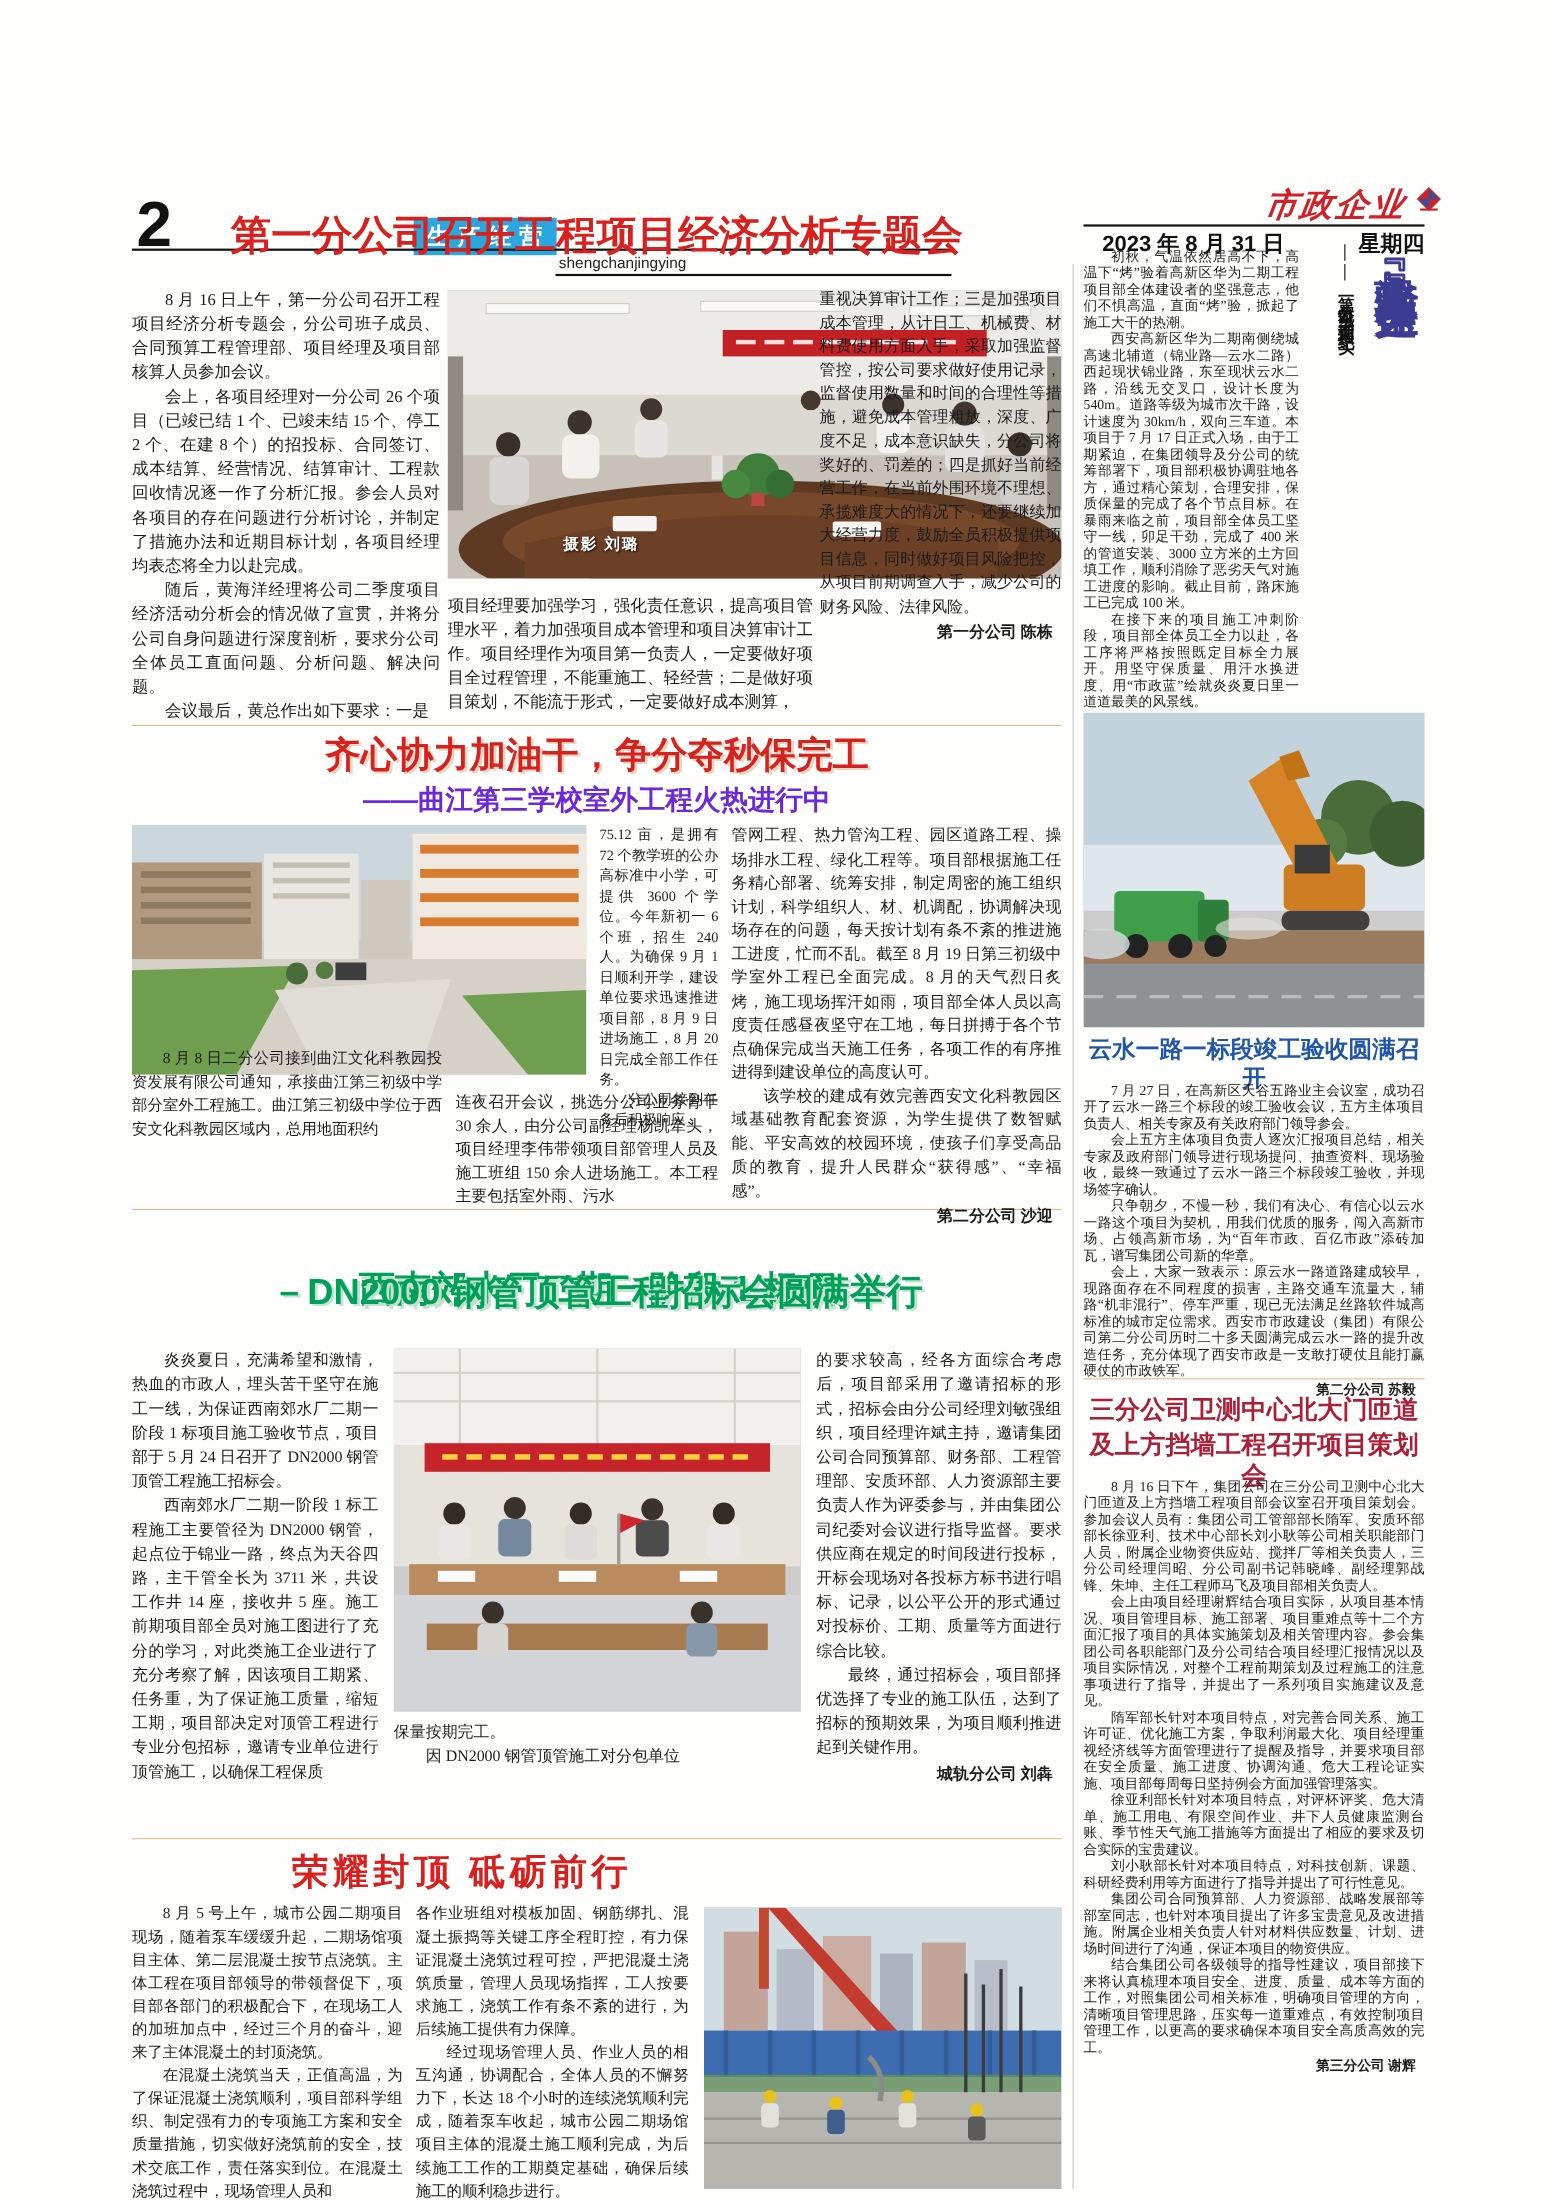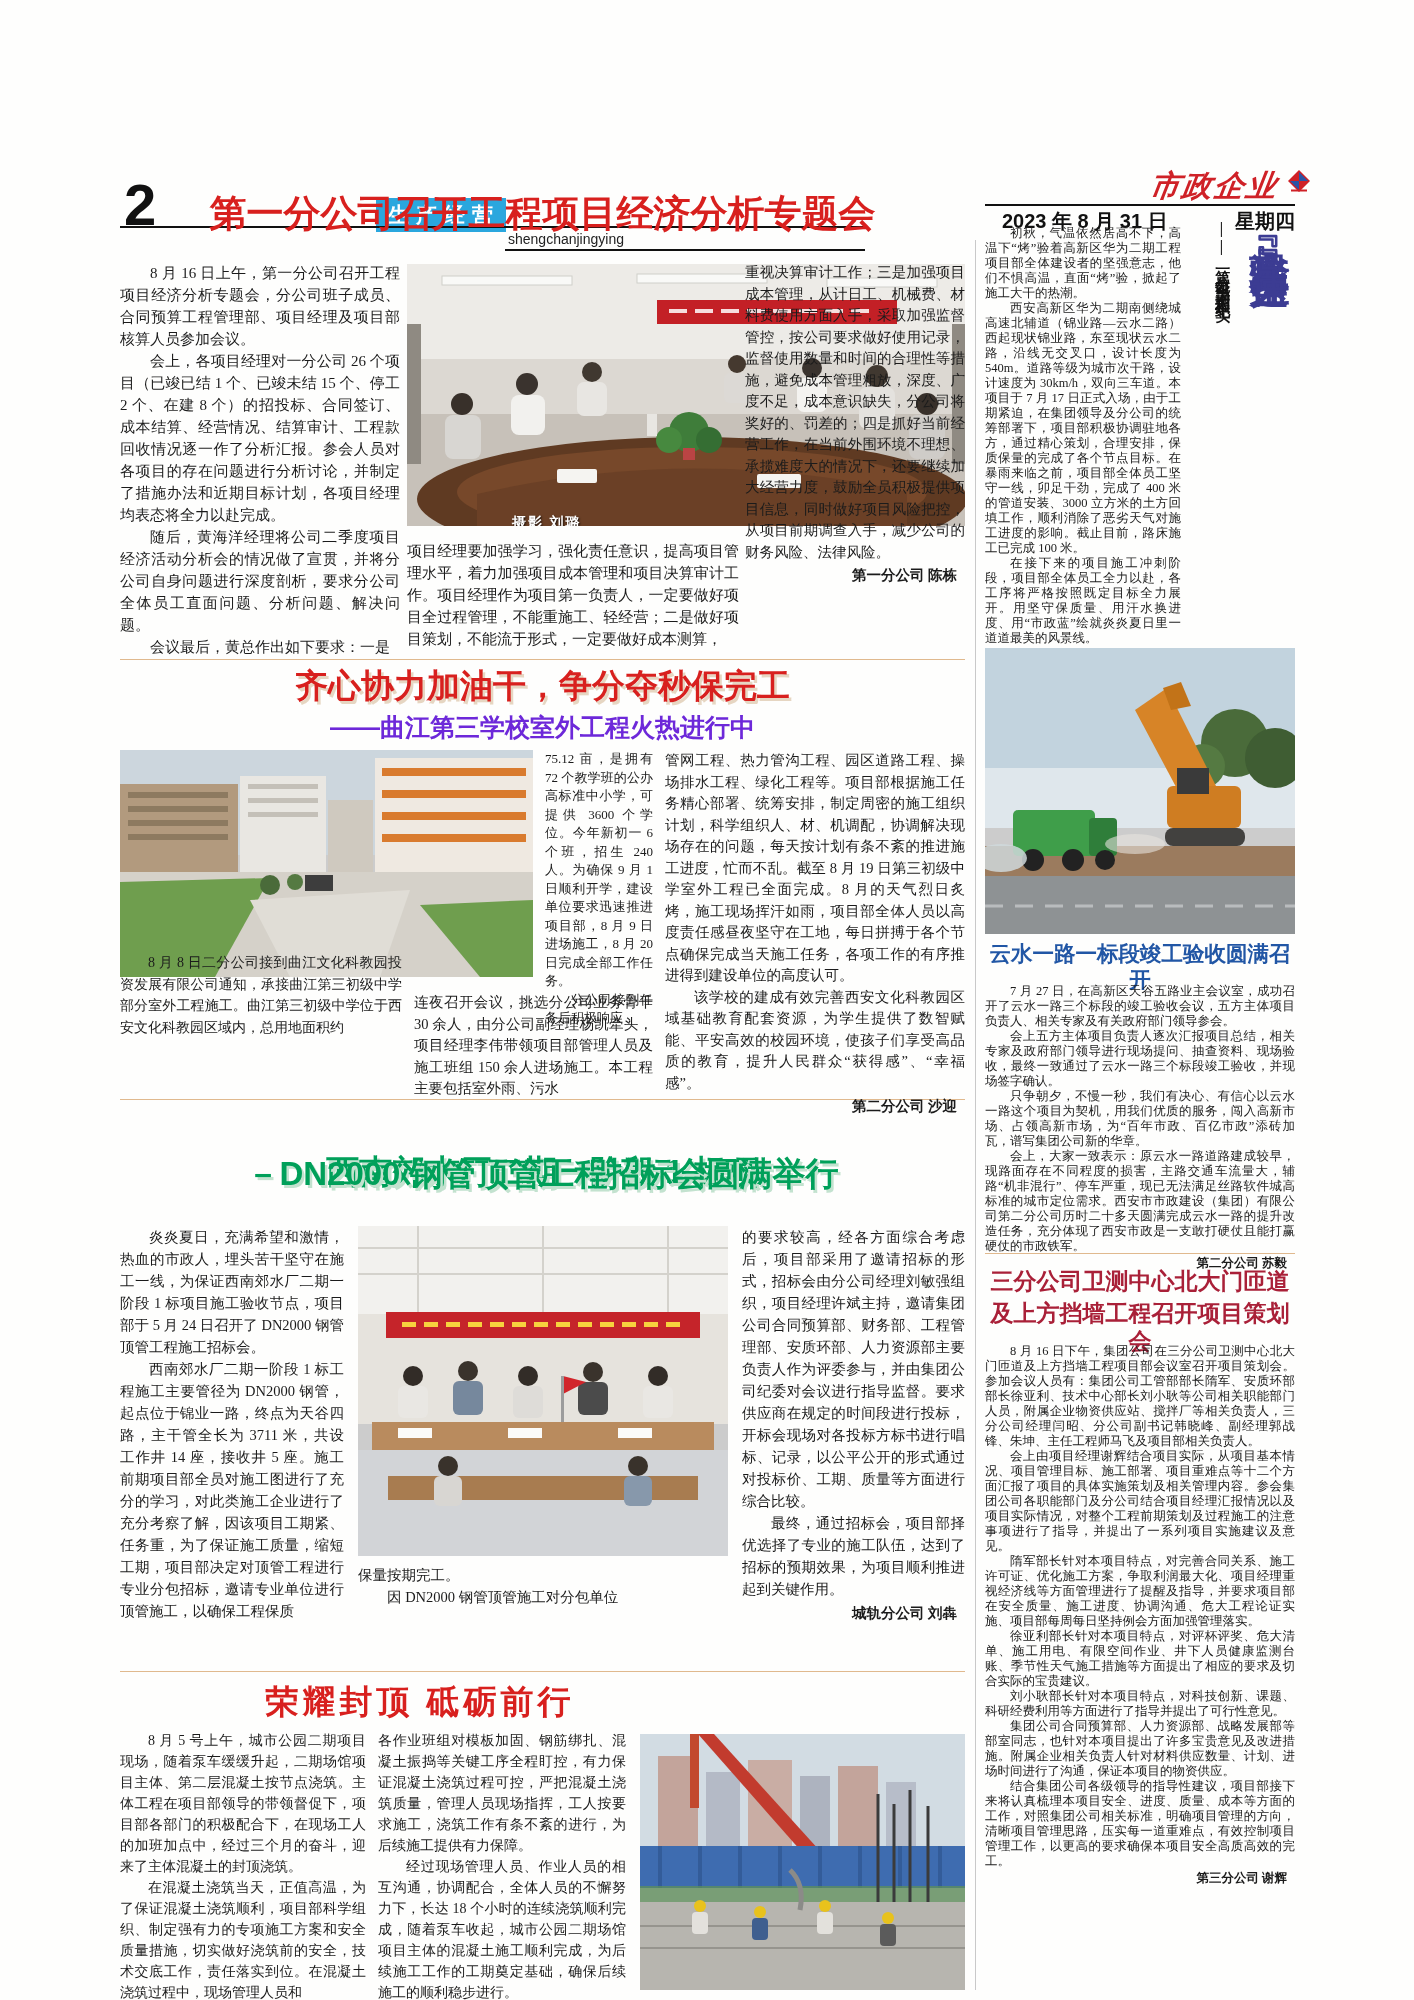--- a/index.html
+++ b/index.html
@@ -125,21 +125,21 @@
       <circle cx="55" cy="140" r="11" fill="#38302a"></circle>
         <rect x="38" y="151" width="36" height="44" rx="8" fill="#d8d6d2"></rect>
       <circle cx="520" cy="140" r="11" fill="#38302a"></circle>
         <rect x="502" y="151" width="36" height="44" rx="8" fill="#cfccc8"></rect>
       <circle cx="330" cy="100" r="9" fill="#45392f"></circle>
         <rect x="317" y="109" width="26" height="30" rx="6" fill="#dcd9d5"></rect>
       <rect x="150" y="205" width="40" height="14" rx="2" fill="#f5f4f1"></rect>
       <rect x="350" y="210" width="44" height="14" rx="2" fill="#f5f4f1"></rect>
       <rect x="240" y="150" width="10" height="22" fill="#e8e6e2"></rect>
     </svg>
-    <div class="photo-caption" style="left:105px;top:222px;margin-top:28px;">摄影 刘璐</div>
+    <div class="photo-caption" style="left:105px;top:222px;">摄影 刘璐</div>
   </div>
 
   <div class="col bt15" style="left:407px;top:540px;width:332px;height:120px;">
     <p class="cont">项目经理要加强学习，强化责任意识，提高项目管理水平，着力加强项目成本管理和项目决算审计工作。项目经理作为项目第一负责人，一定要做好项目全过程管理，不能重施工、轻经营；二是做好项目策划，不能流于形式，一定要做好成本测算，</p>
   </div>
 
   <div class="col" style="left:745px;top:262px;width:220px;height:398px;font-size:14.5px;line-height:21.5px;">
     <p class="cont">重视决算审计工作；三是加强项目成本管理，从计日工、机械费、材料费使用方面入手，采取加强监督管控，按公司要求做好使用记录，监督使用数量和时间的合理性等措施，避免成本管理粗放，深度、广度不足，成本意识缺失，分公司将奖好的、罚差的；四是抓好当前经营工作，在当前外围环境不理想、承揽难度大的情况下，还要继续加大经营力度，鼓励全员积极提供项目信息，同时做好项目风险把控，从项目前期调查入手，减少公司的财务风险、法律风险。</p>
     <span class="byline">第一分公司 陈栋</span>
   </div>

